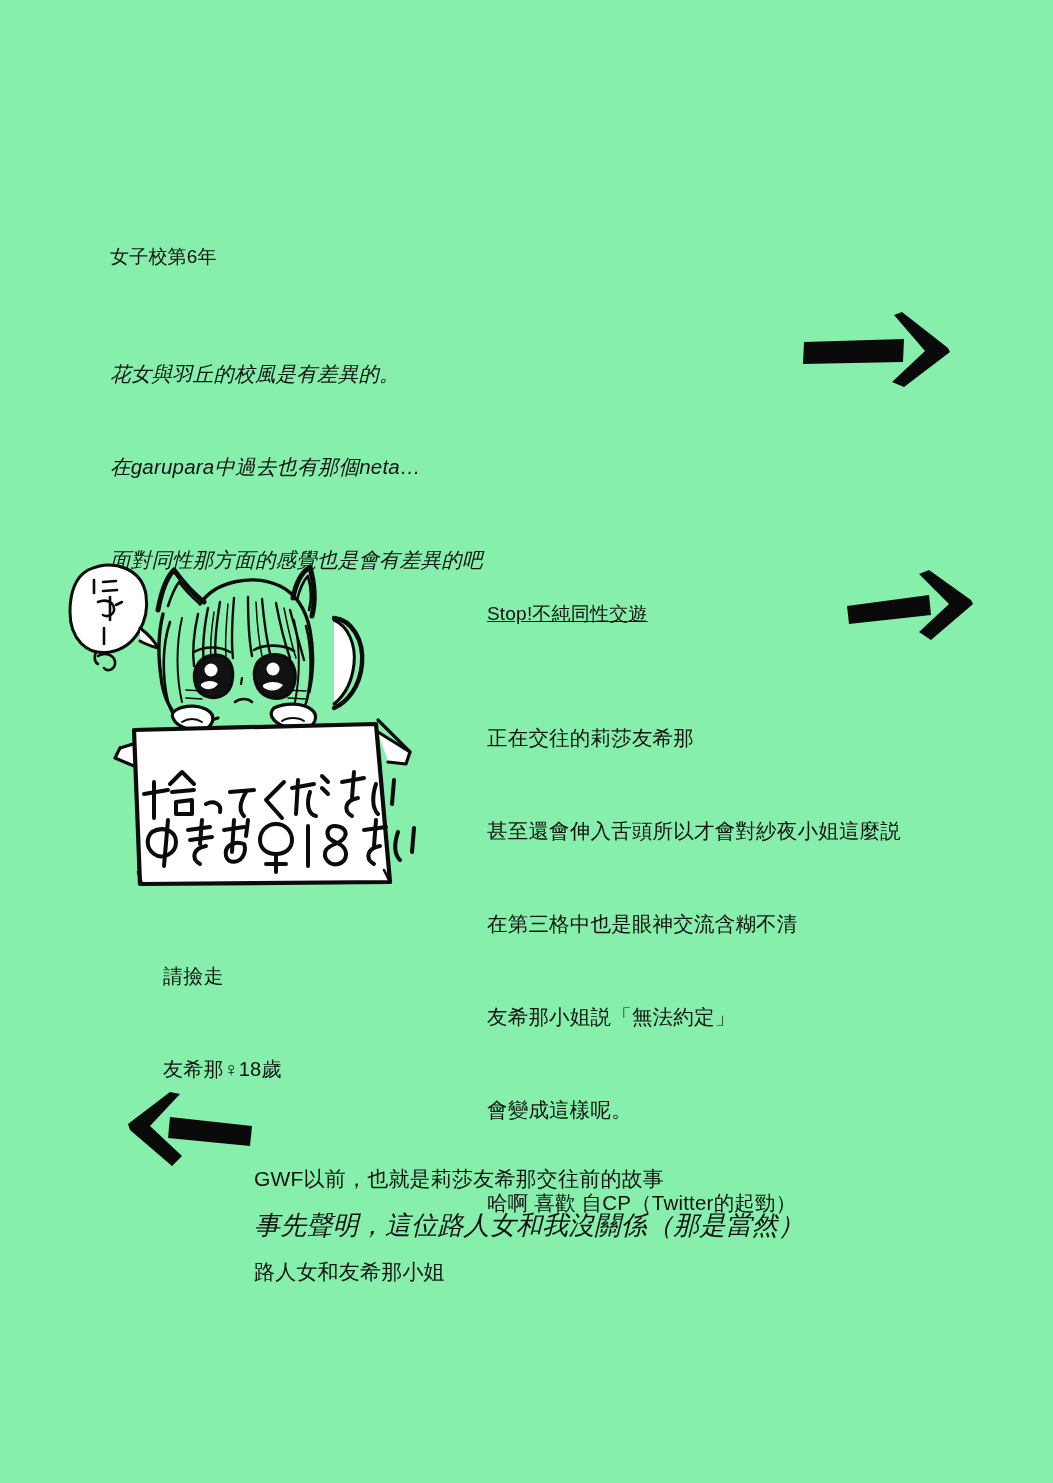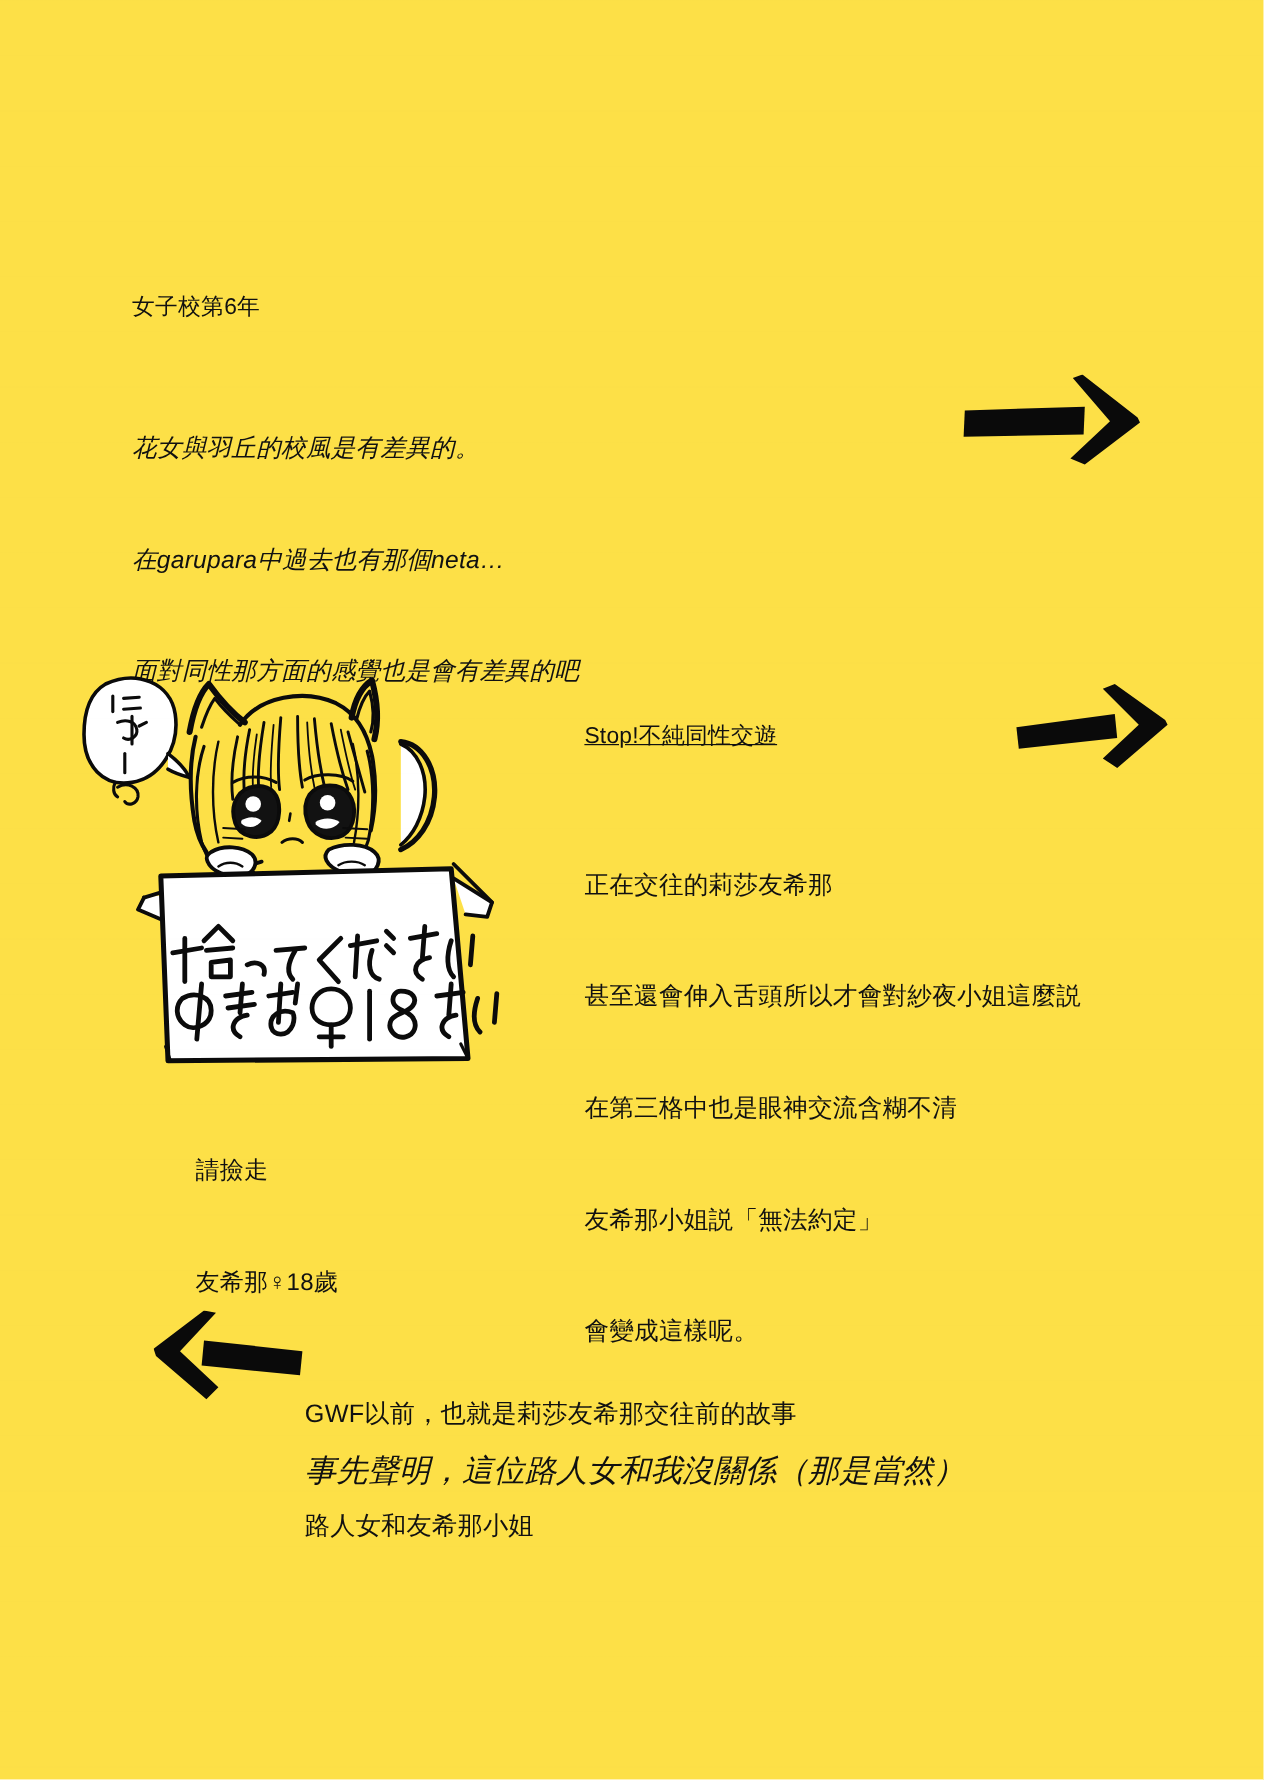--- a/index.html
+++ b/index.html
@@ -8,21 +8,21 @@
     background: #ffffff;
   }
   body {
     font-family: "Liberation Sans", "DejaVu Sans", sans-serif;
     color: #000000;
   }
   #page {
     position: relative;
     width: 1053px;
     height: 1483px;
-    background: #fde047;
+    background: #86efac;
     overflow: hidden;
   }
 
   
   .tblock {
     position: absolute;
     color: #111111;
     white-space: pre;
     letter-spacing: 0.2px;
   }
@@ -314,20 +314,21 @@
   </div>
 
   <div class="tblock" id="block-stop-heading">Stop!不純同性交遊</div>
 
   <div class="tblock" id="block-stop-body">
     <span class="tline">正在交往的莉莎友希那</span>
     <span class="tline">甚至還會伸入舌頭所以才會對紗夜小姐這麼説</span>
     <span class="tline">在第三格中也是眼神交流含糊不清</span>
     <span class="tline">友希那小姐説「無法約定」</span>
     <span class="tline">會變成這樣呢。</span>
+    <span class="tline">哈啊 喜歡 自CP（Twitter的起勁）</span>
   </div>
 
   <div class="arrow" id="arrow-right-mid">
     <svg viewBox="0 0 132 76" width="132" height="76" xmlns="http://www.w3.org/2000/svg">
       <polygon points="2,36 84,25 86,45 4,54" fill="#0a0a0a"></polygon>
       <polygon points="74,4 84,0 126,30 128,34 86,70 74,62 104,34" fill="#0a0a0a"></polygon>
     </svg>
   </div>
 
   <div class="arrow" id="arrow-left-bottom">

